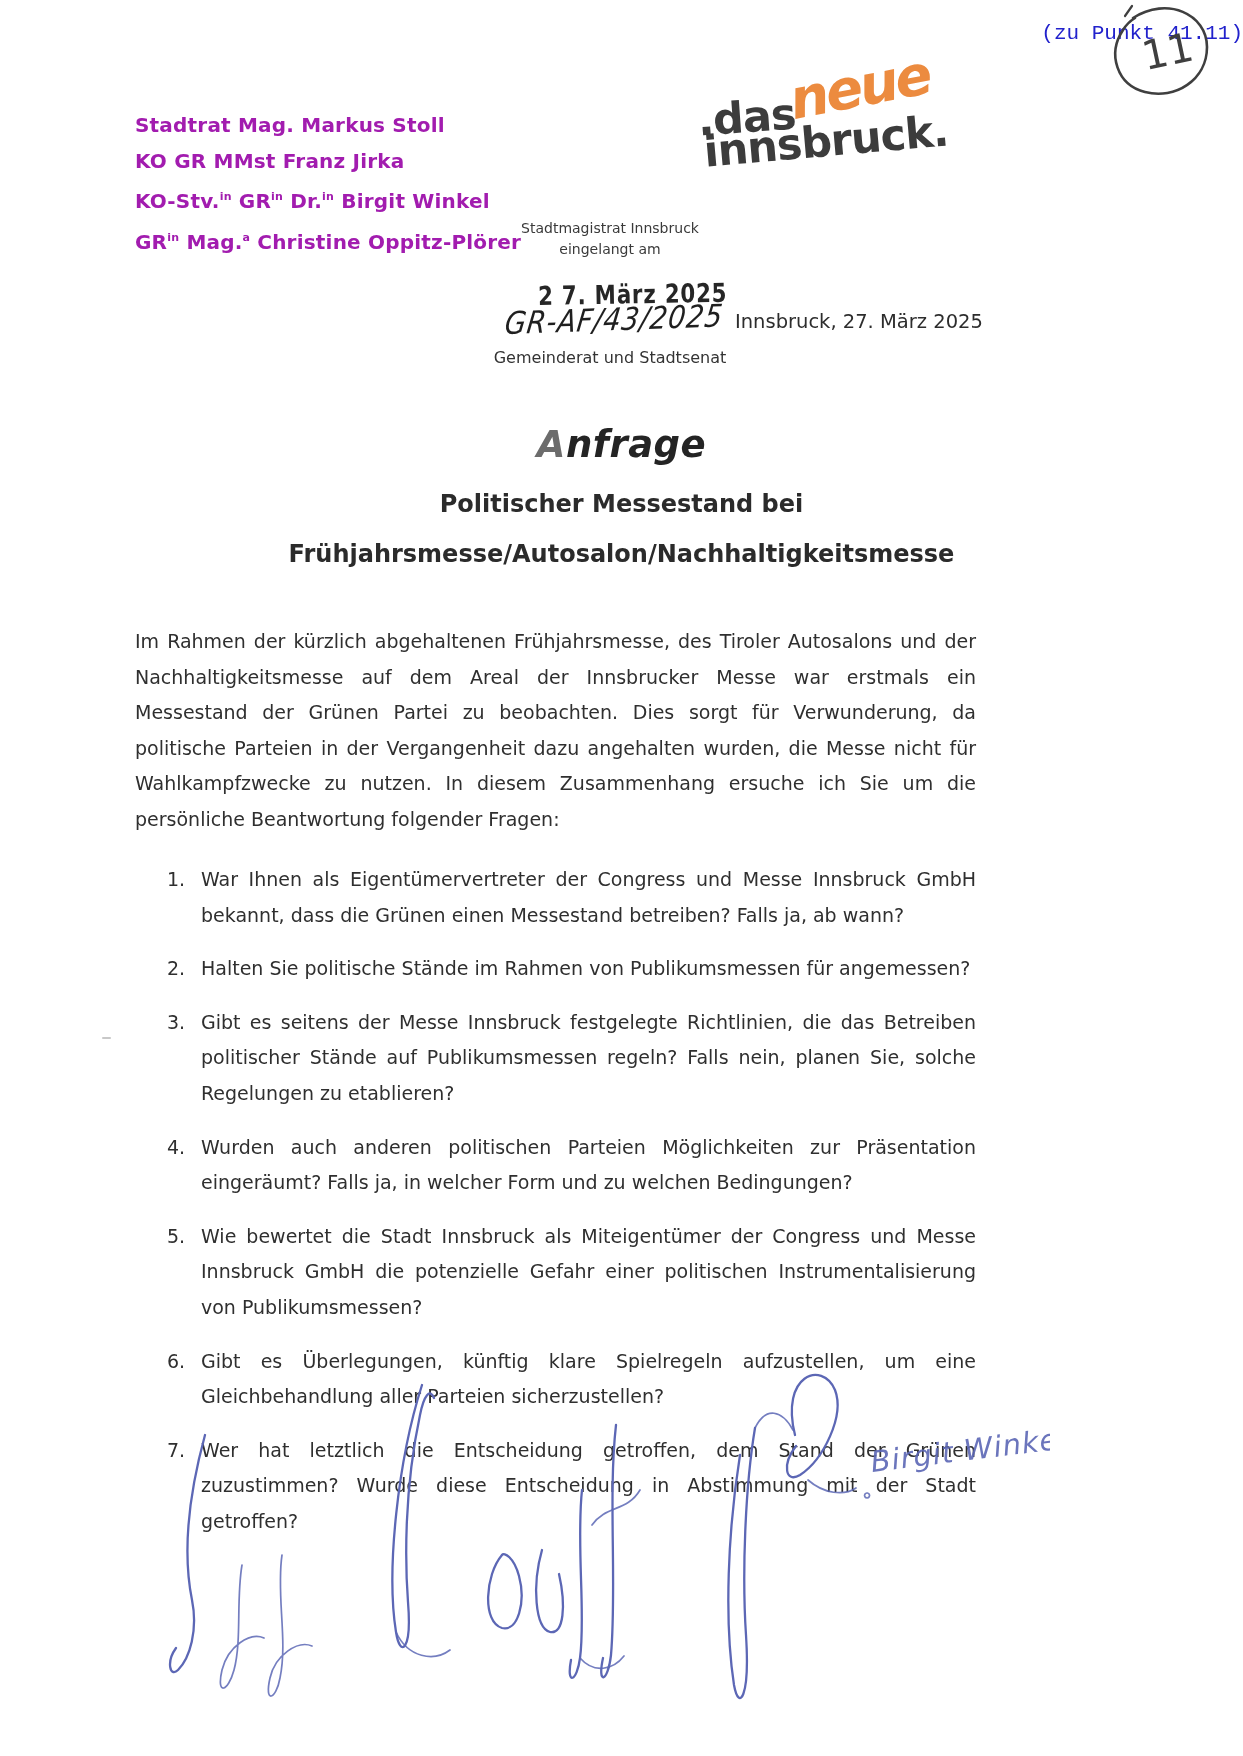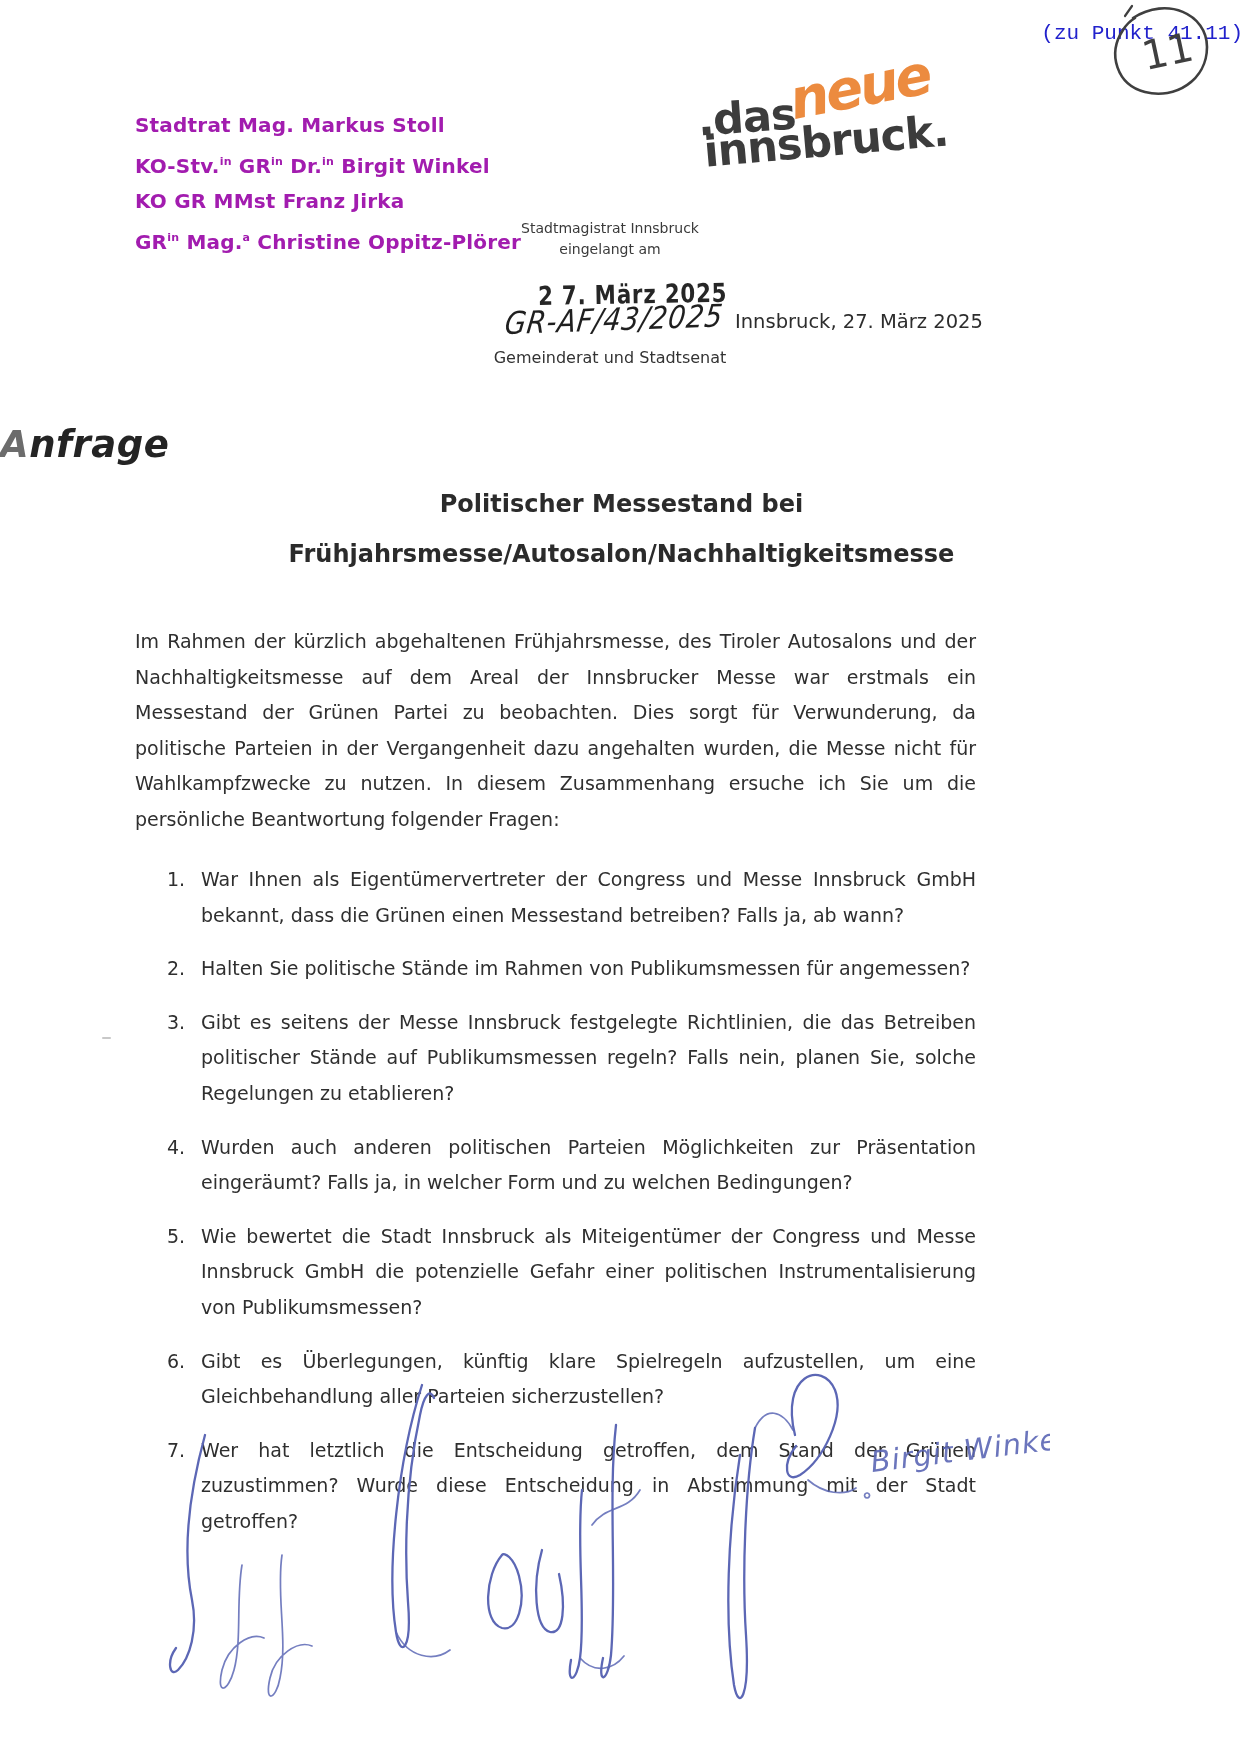--- a/index.html
+++ b/index.html
@@ -84,20 +84,21 @@
     position:absolute;left:490px;top:348px;width:240px;
     text-align:center;font-size:16px;color:#333333;
   }
   .city-date{
     position:absolute;left:735px;top:310px;
     font-size:19.5px;color:#2d2d2d;
   }
   
   .doc-title{
     position:absolute;left:0;right:0;top:423px;
+    text-align:center;
     font-size:37px;font-weight:bold;font-style:italic;
     letter-spacing:0.5px;color:#242424;
   }
   .doc-title::first-letter{color:#6c6c6c;}
   .subject1,.subject2{
     position:absolute;left:0;right:0;
     text-align:center;font-size:24px;font-weight:bold;color:#2b2b2b;
   }
   .subject1{top:490px;}
   .subject2{top:540px;}
@@ -142,22 +143,22 @@
   <div class="ref-note">(zu Punkt 41.11)</div>
 
   <svg class="page-num-svg" width="130" height="104" viewBox="0 0 130 104">
     <path d="M38,16 C72,-6 112,12 112,45 C112,78 80,98 50,90 C22,83 12,52 28,28 C31,23 35,19 40,16" fill="none" stroke="#3f3f3f" stroke-width="2.6" stroke-linecap="round"></path>
     <path d="M30,14 L37,4" fill="none" stroke="#3f3f3f" stroke-width="2.2" stroke-linecap="round"></path>
     <text x="47" y="66" transform="rotate(-12 60 50)">11</text>
   </svg>
 
   <div class="senders">
       <div><span>Stadtrat Mag. Markus Stoll</span></div>
+      <div><span>KO GR MMst Franz Jirka</span></div>
       <div><span>KO-Stv.</span><sup>in</sup><span> GR</span><sup>in</sup><span> Dr.</span><sup>in</sup><span> Birgit Winkel</span></div>
-      <div><span>KO GR MMst Franz Jirka</span></div>
       <div><span>GR</span><sup>in</sup><span> Mag.</span><sup>a</sup><span> Christine Oppitz-Plörer</span></div>
     </div>
 
   <div class="logo">
     <div><span class="logo-das">.das</span><span class="logo-neue">neue</span></div>
     <div class="logo-row2">innsbruck.</div>
   </div>
 
   <div class="stamp-head">
     <div>Stadtmagistrat Innsbruck</div>

